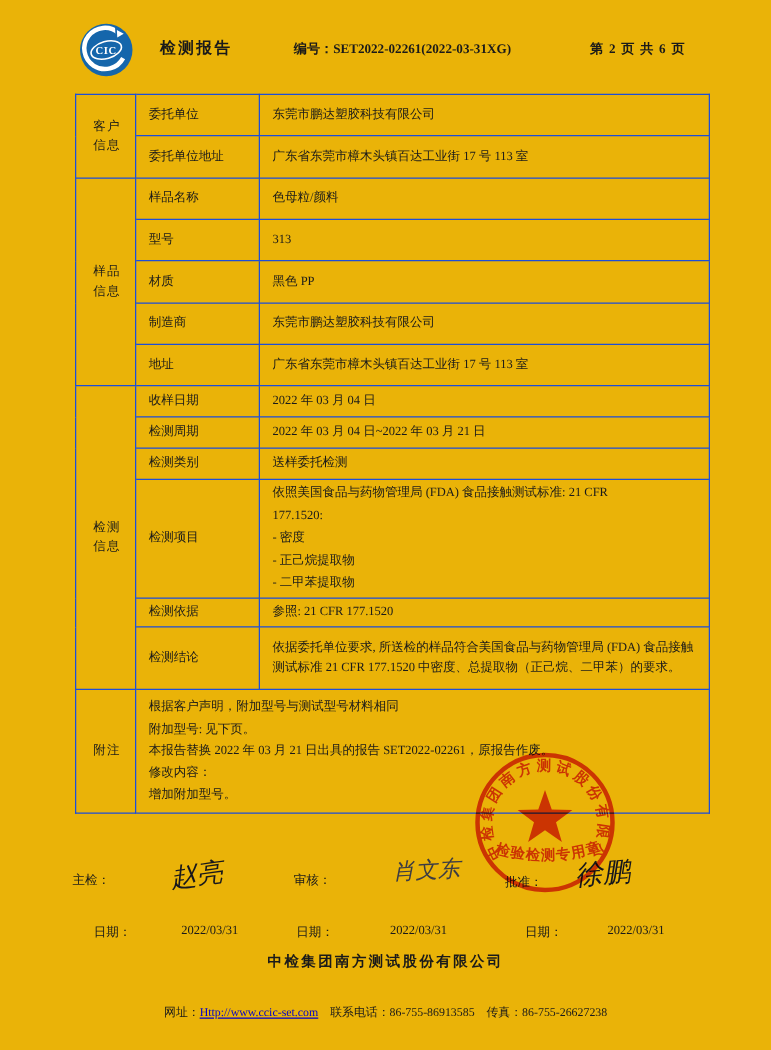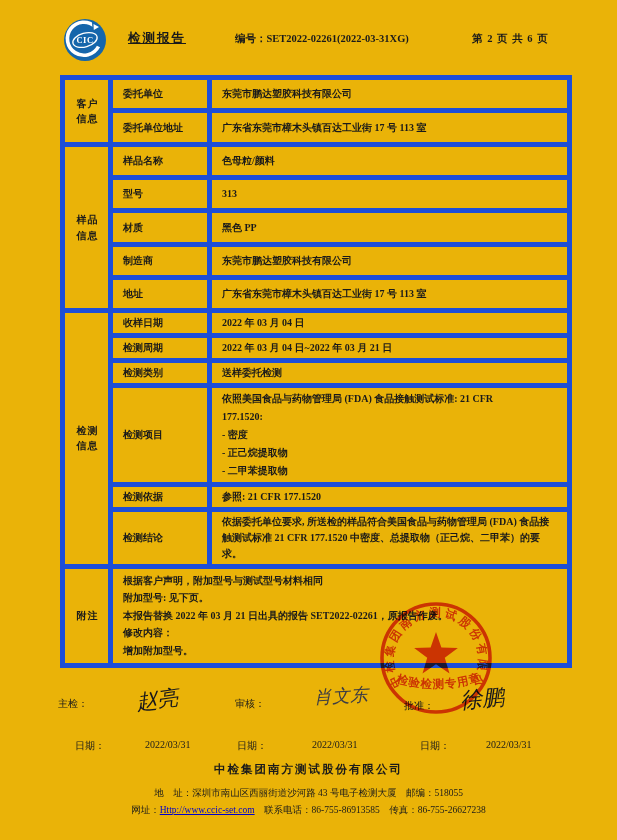--- a/index.html
+++ b/index.html
@@ -2,31 +2,31 @@
 <html><head>
 <meta charset="utf-8">
 <style>
   html,body{margin:0;padding:0;background:#ffffff;}
   .page{
     position:relative;width:617px;height:840px;background:#eab308;overflow:hidden;
     font-family:"Liberation Serif","DejaVu Serif",serif;color:#1a1a1a;
   }
   
   .hdr-logo{position:absolute;left:62px;top:17px;width:46px;height:46px;}
-  .hdr-title{position:absolute;left:128px;top:30px;font-size:12.5px;font-weight:bold;letter-spacing:2px;text-decoration:underline;}
+  .hdr-title{position:absolute;left:128px;top:30px;font-size:12.5px;font-weight:bold;letter-spacing:2px;}
   .hdr-no{position:absolute;left:235px;top:32px;font-size:10.5px;font-weight:bold;}
   .hdr-page{position:absolute;left:472px;top:32px;font-size:10.5px;font-weight:bold;letter-spacing:1px;}
   
   table.report{
     position:absolute;left:60px;top:75px;border-collapse:collapse;table-layout:fixed;
     font-size:10px;
   }
   table.report td{
-    border:5px solid #1d4ed8;vertical-align:middle;
-    padding:2px 8px 2px 10px;line-height:1.55;overflow:hidden;font-weight:bold;
+    border:1px solid #1d4ed8;vertical-align:middle;
+    padding:2px 8px 2px 10px;line-height:1.55;overflow:hidden;
   }
   td.seclab{text-align:center;padding:2px 2px;white-space:pre-line;line-height:2.1;letter-spacing:1px;}
   td.ml{white-space:pre-line;}
   .lh18{line-height:1.8 !important;}
   .lh16{line-height:1.6 !important;}
   .lh17{line-height:1.75 !important;}
   tr.h33{height:33px;} tr.h34{height:34px;padding-left:18px;} tr.h25{height:25px;}
   tr.h92{height:92px;} tr.h23{height:23px;} tr.h50{height:50px;margin-left:45px;} tr.h99{height:99px;}
   
   .signoff span{position:absolute;font-size:10px;}
@@ -178,20 +178,17 @@
     <polygon points="59,33 64.4,48.6 80.9,48.9 67.8,58.8 72.5,74.6 59,65.2 45.5,74.6 50.2,58.8 37.1,48.9 53.6,48.6" fill="#dc3a2c"></polygon>
     <text font-size="11.5" font-weight="bold" fill="#dc3a2c" letter-spacing="3.2" font-family="Liberation Serif, DejaVu Serif, serif">
       <textPath href="#ringPath" startOffset="0">中检集团南方测试股份有限公司</textPath>
     </text>
     <text font-size="11.5" font-weight="bold" fill="#dc3a2c" letter-spacing="1" font-family="Liberation Serif, DejaVu Serif, serif">
       <textPath href="#capPath" startOffset="4">检验检测专用章</textPath>
     </text>
   </svg>
 
   <div class="footer f-company">中检集团南方测试股份有限公司</div>
-  <div class="footer f-addr">
-    <span>地　址：</span><span>深圳市南山区西丽街道沙河路 43 号电子检测大厦</span><span>　邮编：</span><span>518055</span>
-  </div>
   <div class="footer f-web">
     <span>网址：</span><a href="#">Http://www.ccic-set.com</a><span>　联系电话：</span><span>86-755-86913585</span><span>　传真：</span><span>86-755-26627238</span>
   </div>
 
 </div>
 
 </body></html>

